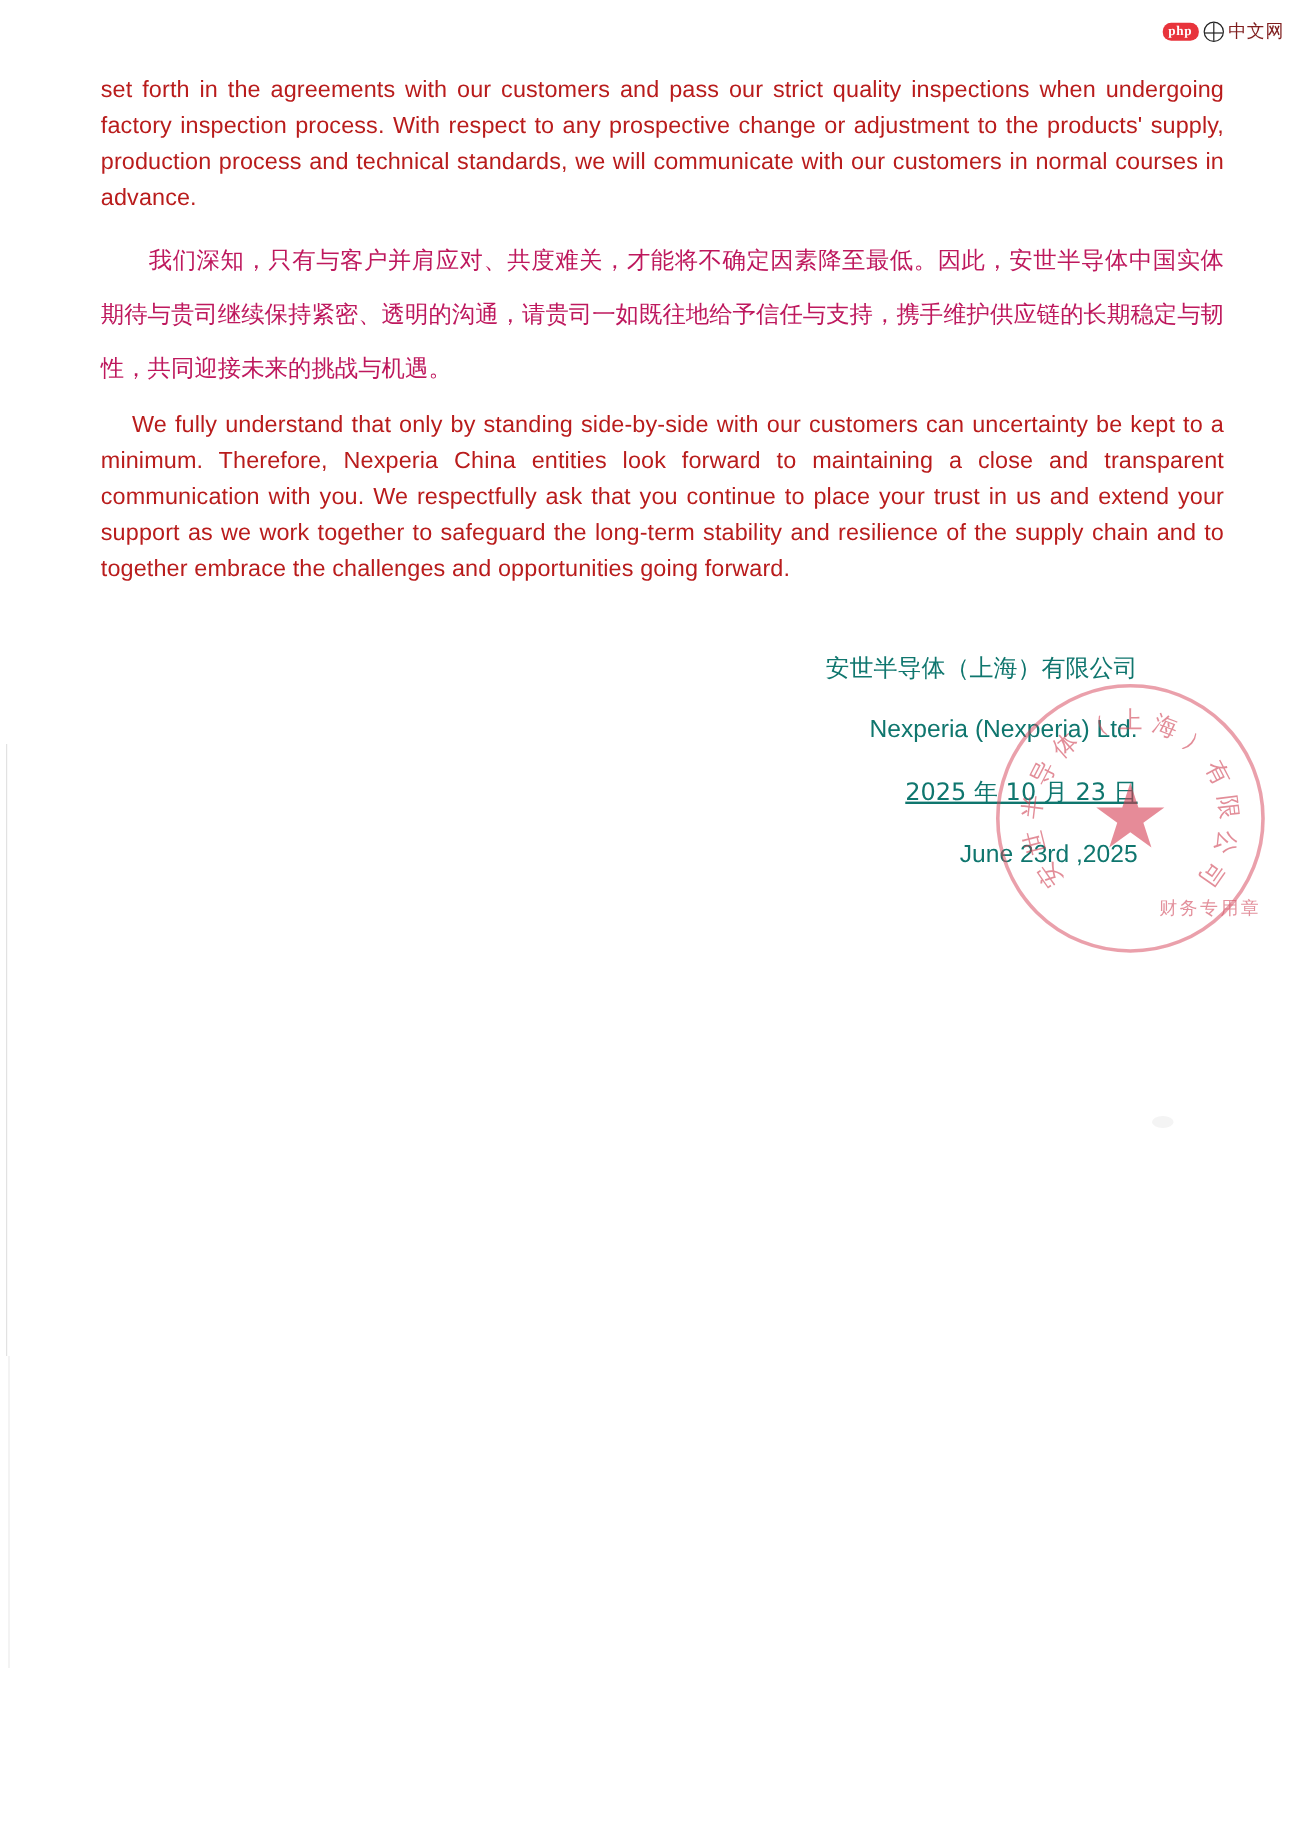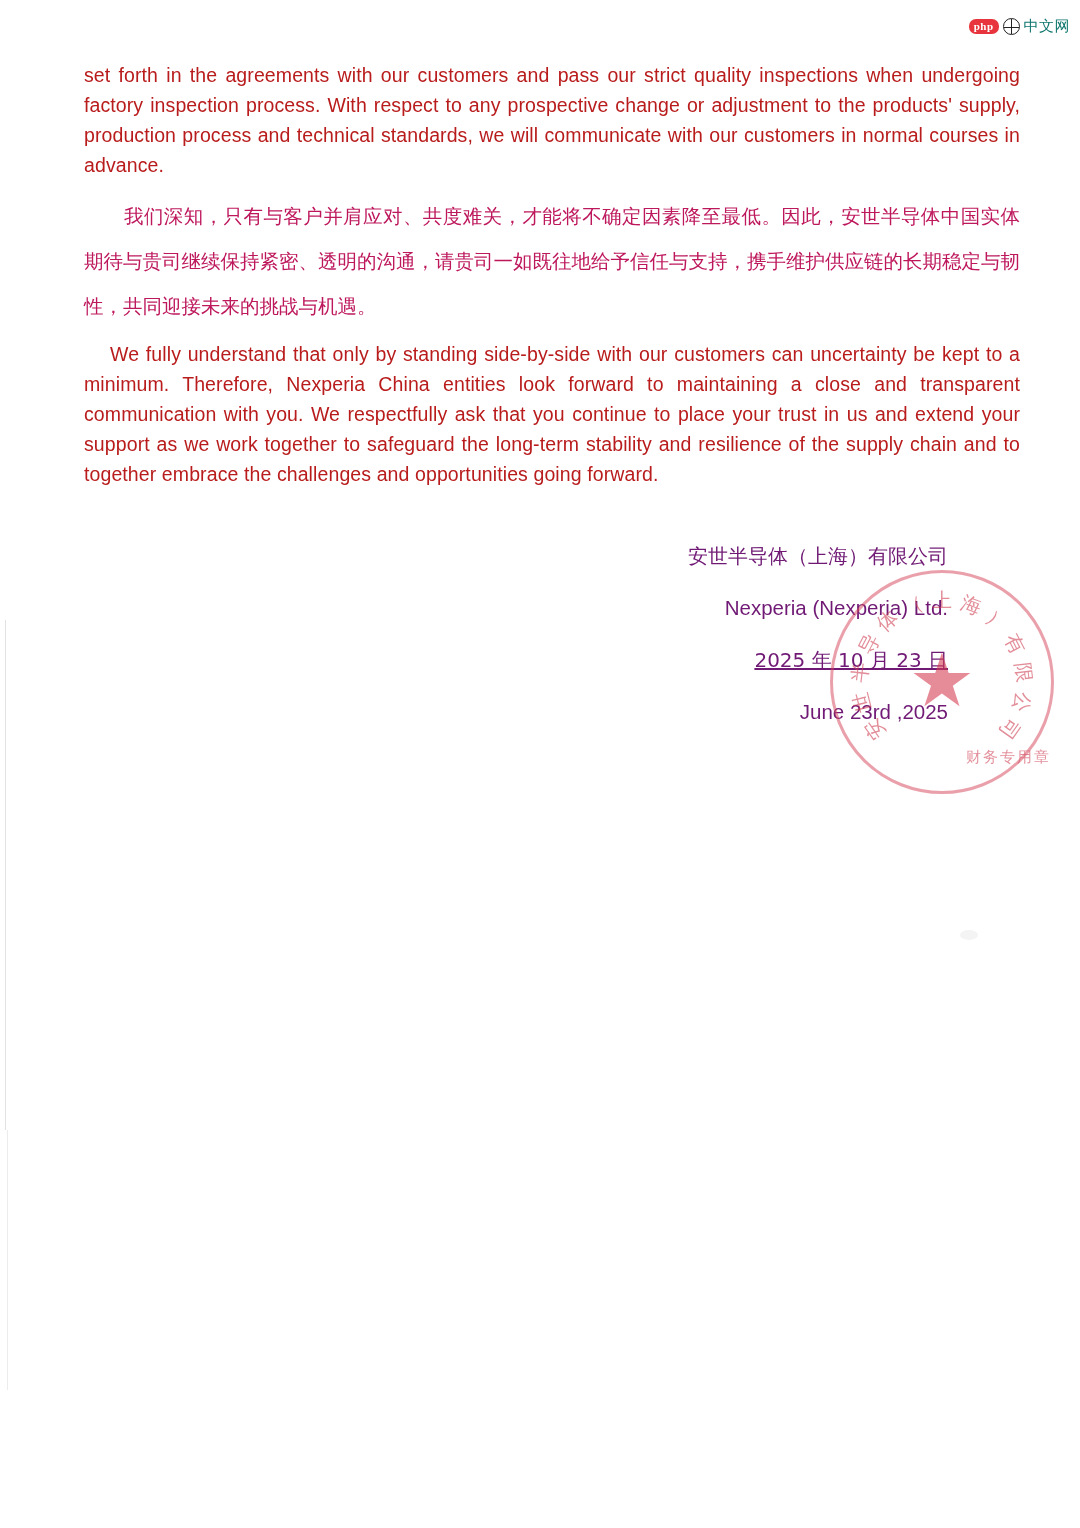--- a/index.html
+++ b/index.html
@@ -35,21 +35,21 @@
     font-size: 11px;
     font-weight: bold;
     padding: 1px 5px 2px 5px;
     border-radius: 7px;
     line-height: 12px;
     font-family: "Liberation Serif", serif;
   }
   .watermark .cn-text {
     font-family: Liberation Sans, sans-serif;
     font-size: 15px;
-    color: #0f766e;
+    color: #7f1d1d;
   }
   .watermark .globe {
     width: 15px;
     height: 15px;
     border: 1.4px solid #222;
     border-radius: 50%;
     position: relative;
     display: inline-block;
   }
   .watermark .globe:before {
@@ -135,21 +135,21 @@
   .sign-block {
     position: absolute;
     right: 72px;
     top: 470px;
     width: 430px;
     text-align: right;
   }
   .sign-line {
     font-size: 20px;
     line-height: 52px;
-    color: #701a75;
+    color: #0f766e;
     white-space: nowrap;
   }
   .sign-line.cn {
     font-family: "DejaVu Sans", sans-serif;
     font-size: 20px;
   }
   .sign-line.en {
     font-family: "Liberation Sans", sans-serif;
     font-size: 20.5px;
   }

